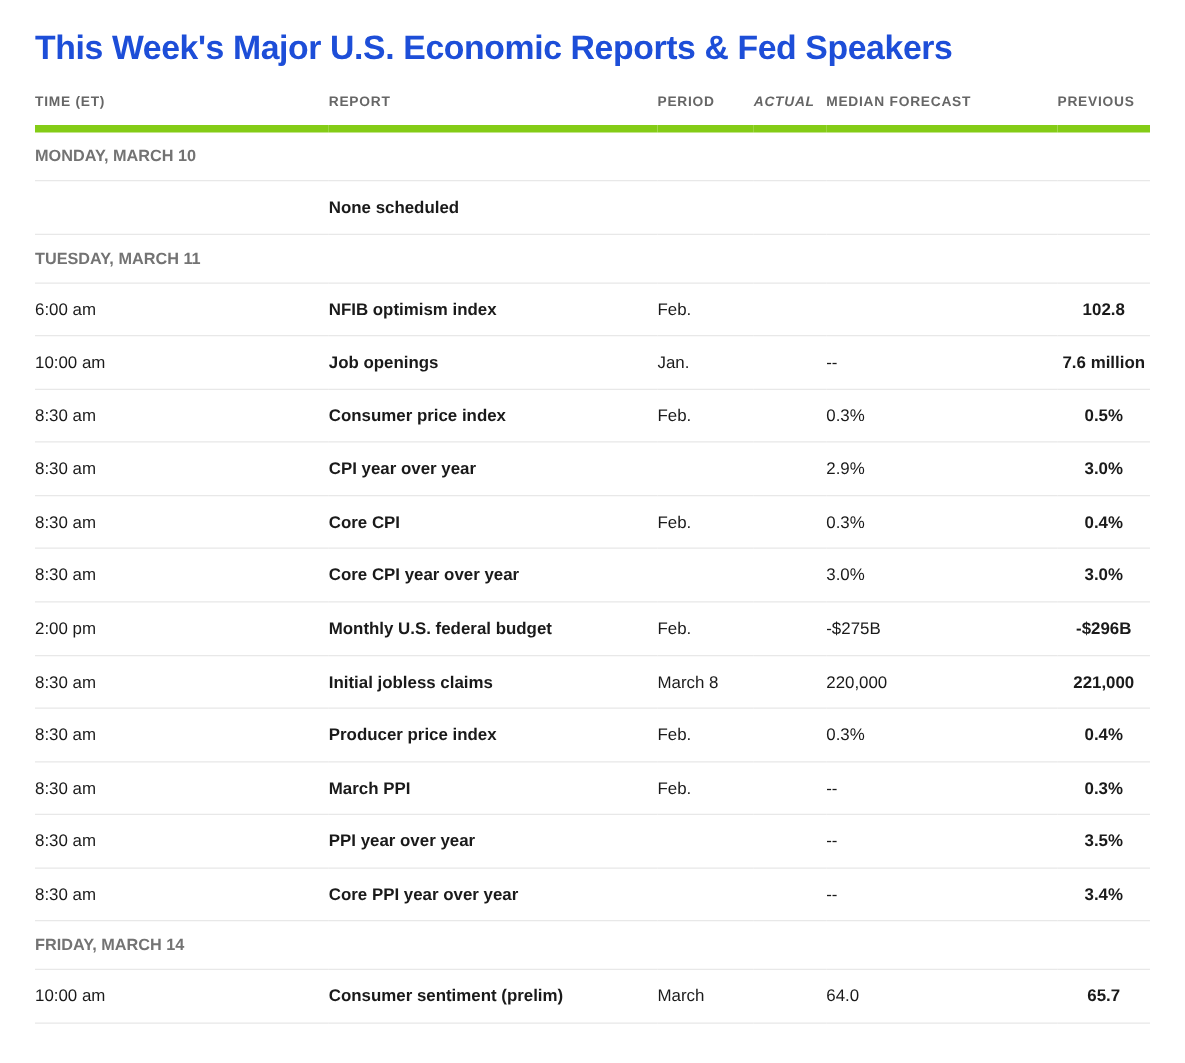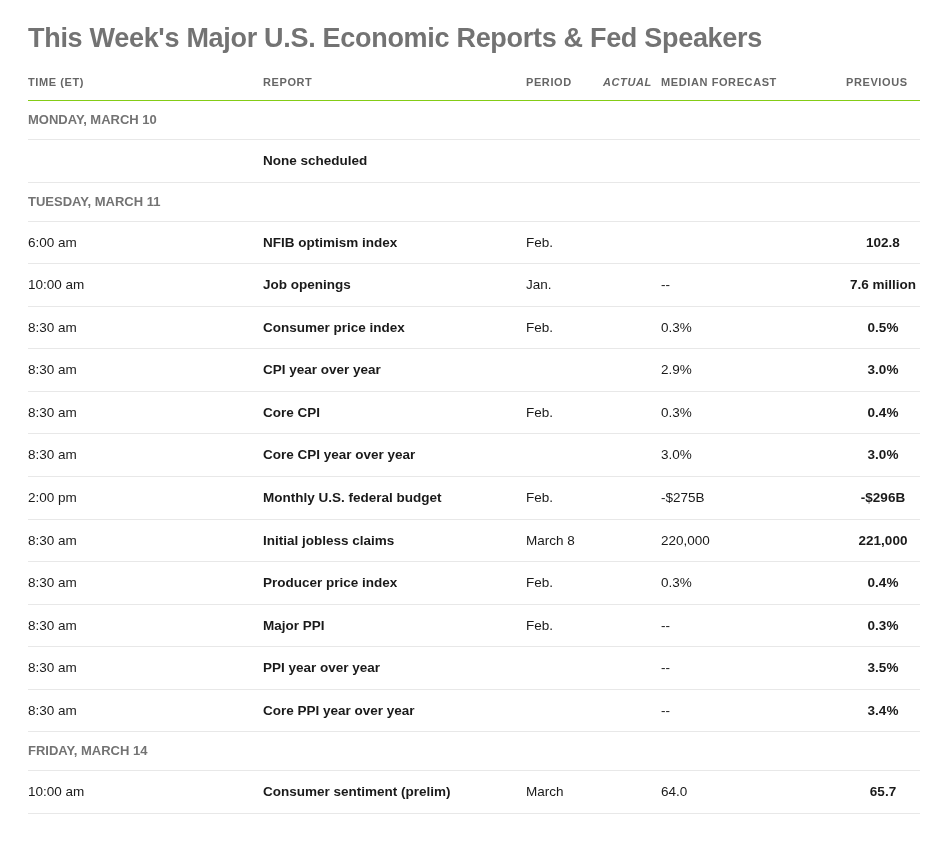--- a/index.html
+++ b/index.html
@@ -15,39 +15,39 @@
     overflow: hidden;
   }
   .page {
     padding: 0 28px;
     box-sizing: border-box;
   }
   .page-title {
     font-size: 27px;
     font-weight: bold;
     letter-spacing: -0.3px;
-    color: #737373;
+    color: #1d4ed8;
     margin: 22px 0 0 0;
     line-height: 1.2;
   }
   table.econ-table {
     width: 892px;
     border-collapse: collapse;
     margin-top: 22px;
     table-layout: fixed;
   }
   table.econ-table th {
     text-align: left;
     font-size: 11px;
     font-weight: bold;
     letter-spacing: 0.6px;
     color: #666666;
     text-transform: uppercase;
     padding: 0 0 12px 0;
-    border-bottom: 1px solid #84cc16;
+    border-bottom: 6px solid #84cc16;
     vertical-align: bottom;
   }
   table.econ-table td {
     font-size: 13.5px;
     color: #1a1a1a;
     padding: 12px 0 12px 0;
     border-bottom: 1px solid #e8e8e8;
     vertical-align: middle;
     line-height: 1.3;
   }
@@ -167,21 +167,21 @@
         <tr>
           <td class="col-time">8:30 am</td>
           <td class="col-report">Producer price index</td>
           <td class="col-period">Feb.</td>
           <td class="col-actual"></td>
           <td class="col-median">0.3%</td>
           <td class="col-prev">0.4%</td>
         </tr>
         <tr>
           <td class="col-time">8:30 am</td>
-          <td class="col-report">Major PPI</td>
+          <td class="col-report">March PPI</td>
           <td class="col-period">Feb.</td>
           <td class="col-actual"></td>
           <td class="col-median">--</td>
           <td class="col-prev">0.3%</td>
         </tr>
         <tr>
           <td class="col-time">8:30 am</td>
           <td class="col-report">PPI year over year</td>
           <td class="col-period"></td>
           <td class="col-actual"></td>

